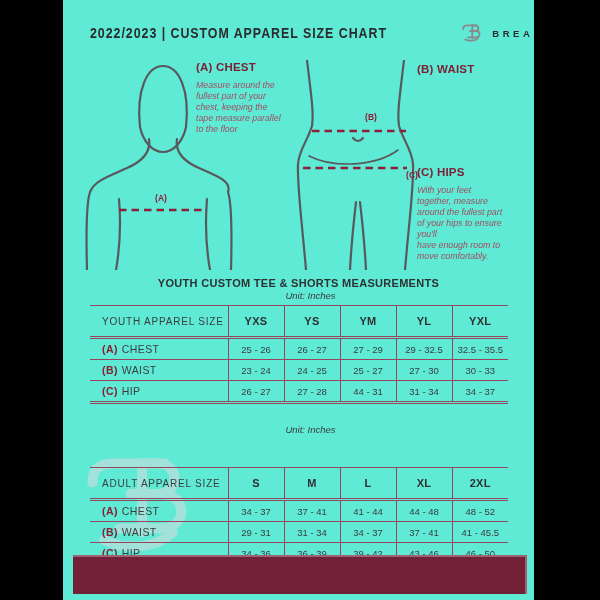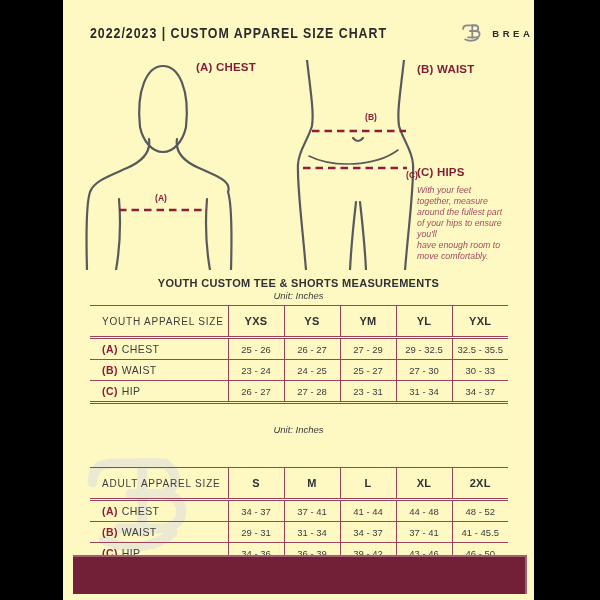--- a/index.html
+++ b/index.html
@@ -1,33 +1,33 @@
 <!DOCTYPE html>
 <html><head>
 <meta charset="utf-8">
 <style>
   html,body{margin:0;padding:0;}
   body{width:600px;height:600px;background:#000;position:relative;font-family:"Liberation Sans",sans-serif;overflow:hidden;}
-  .page{position:absolute;left:63px;top:0;width:471px;height:600px;background:#fef9c3;overflow:hidden;}
+  .page{position:absolute;left:63px;top:0;width:471px;height:600px;background:#5eead4;overflow:hidden;}
 
   
   .hdr{position:absolute;left:27px;top:19px;right:20px;height:28px;display:flex;align-items:center;justify-content:space-between;z-index:2;}
   .hdr-title{font-weight:bold;font-size:15.5px;color:#2b2b2d;letter-spacing:1.2px;transform:scaleX(.8);transform-origin:left center;white-space:nowrap;}
   .brand{display:flex;align-items:center;gap:7px;}
   .brand-name{font-weight:bold;font-size:9.5px;letter-spacing:3.6px;color:#2b2b2d;}
 
   
   .fig{position:absolute;z-index:1;}
   .marker{position:absolute;font-weight:bold;font-size:8.5px;color:#8e1f38;z-index:2;width:24px;text-align:center;}
   .guide-heading{position:absolute;font-weight:bold;font-size:11.5px;color:#7e1d33;z-index:2;letter-spacing:.2px;}
   .guide-body{position:absolute;font-style:italic;font-size:8.8px;line-height:1.26;color:#a24e64;white-space:pre-line;z-index:2;}
 
   
   .tbl-title{position:absolute;left:0;width:471px;text-align:center;font-weight:bold;font-size:11px;color:#2f3133;letter-spacing:.3px;z-index:2;}
-  .tbl-unit{position:absolute;left:0;width:471px;text-align:center;font-style:italic;font-size:9.5px;color:#3c3c3e;z-index:2;}
+  .tbl-unit{position:absolute;left:12px;width:471px;text-align:center;font-style:italic;font-size:9.5px;color:#3c3c3e;z-index:2;}
   table.size-table{position:absolute;left:27px;width:418px;border-collapse:collapse;table-layout:fixed;z-index:2;
     border-top:1.5px solid #96455b;border-bottom:3px double #96455b;}
   .size-table col.c0{width:138px;}
   .size-table col.cv{width:56px;}
   .size-table th,.size-table td{padding:0;margin:0;}
   .size-table thead th{height:30px;border-bottom:3px double #96455b;}
   .size-table tbody td{height:20px;border-top:1px solid #96455b;}
   .size-table tbody tr:first-child td{border-top:none;}
   .size-table th+th,.size-table td+td{border-left:1px solid #96455b;}
   th.label-col{font-weight:normal;font-size:10px;color:#3c3c3e;text-align:left;padding-left:12px;letter-spacing:.8px;}
@@ -85,20 +85,25 @@
         <path d="M 64,84 C 66,97 58,106 42,113 C 24,121 9,126 5,137 C 2,146 1,178 2,215"></path>
         <path d="M 92,84 C 90,97 98,106 114,113 C 132,121 147,126 143,137 C 146,146 147,178 146,215"></path>
         <path d="M 34,144 C 36,168 35,192 31,215"></path>
         <path d="M 122,144 C 120,168 121,192 125,215"></path>
       </g>
       <path d="M 34,155 L 122,155" stroke="#8e1f38" stroke-width="2.4" stroke-dasharray="7.5 5"></path>
     </svg>
   </div>
   <div class="marker" style="left:86px;top:193px;">(A)</div>
   <div class="guide-heading" style="left:133px;top:61px;">(A) CHEST</div>
+  <div class="guide-body" style="left:133px;top:80px;width:92px;">Measure around the
+fullest part of your
+chest, keeping the
+tape measure parallel
+to the floor</div>
 
   <div class="fig" style="left:230px;top:60px;">
     <svg width="125" height="210" viewBox="0 0 125 210" fill="none">
       <g stroke="#58595c" stroke-width="2.2" stroke-linecap="round">
         <path d="M 14,0 C 18,35 21,52 19,66 C 14,82 6,90 5,104 C 4,126 9,162 13,210"></path>
         <path d="M 111,0 C 107,35 104,52 106,66 C 111,82 119,90 120,104 C 121,126 116,162 112,210"></path>
         <path d="M 60,78 Q 65,84 70,78"></path>
         <path d="M 16,96 C 40,108 82,107 105,90" stroke-width="1.6"></path>
         <path d="M 63,142 C 60,168 58,190 57,210"></path>
         <path d="M 67,142 C 70,168 72,190 73,210"></path>
@@ -155,21 +160,21 @@
         <td class="val">23 - 24</td>
         <td class="val">24 - 25</td>
         <td class="val">25 - 27</td>
         <td class="val">27 - 30</td>
         <td class="val">30 - 33</td>
       </tr>
       <tr>
         <td class="rowlab"><span class="prefix">(C)</span><span>HIP</span></td>
         <td class="val">26 - 27</td>
         <td class="val">27 - 28</td>
-        <td class="val">23 - 31</td>
+        <td class="val">44 - 31</td>
         <td class="val">31 - 34</td>
         <td class="val">34 - 37</td>
       </tr>
     </tbody>
   </table>
 
   <div class="tbl-unit" style="top:424px;">Unit: Inches</div>
   <table class="size-table" style="top:438px;margin-top:29px;">
     <colgroup>
         <col class="c0">

